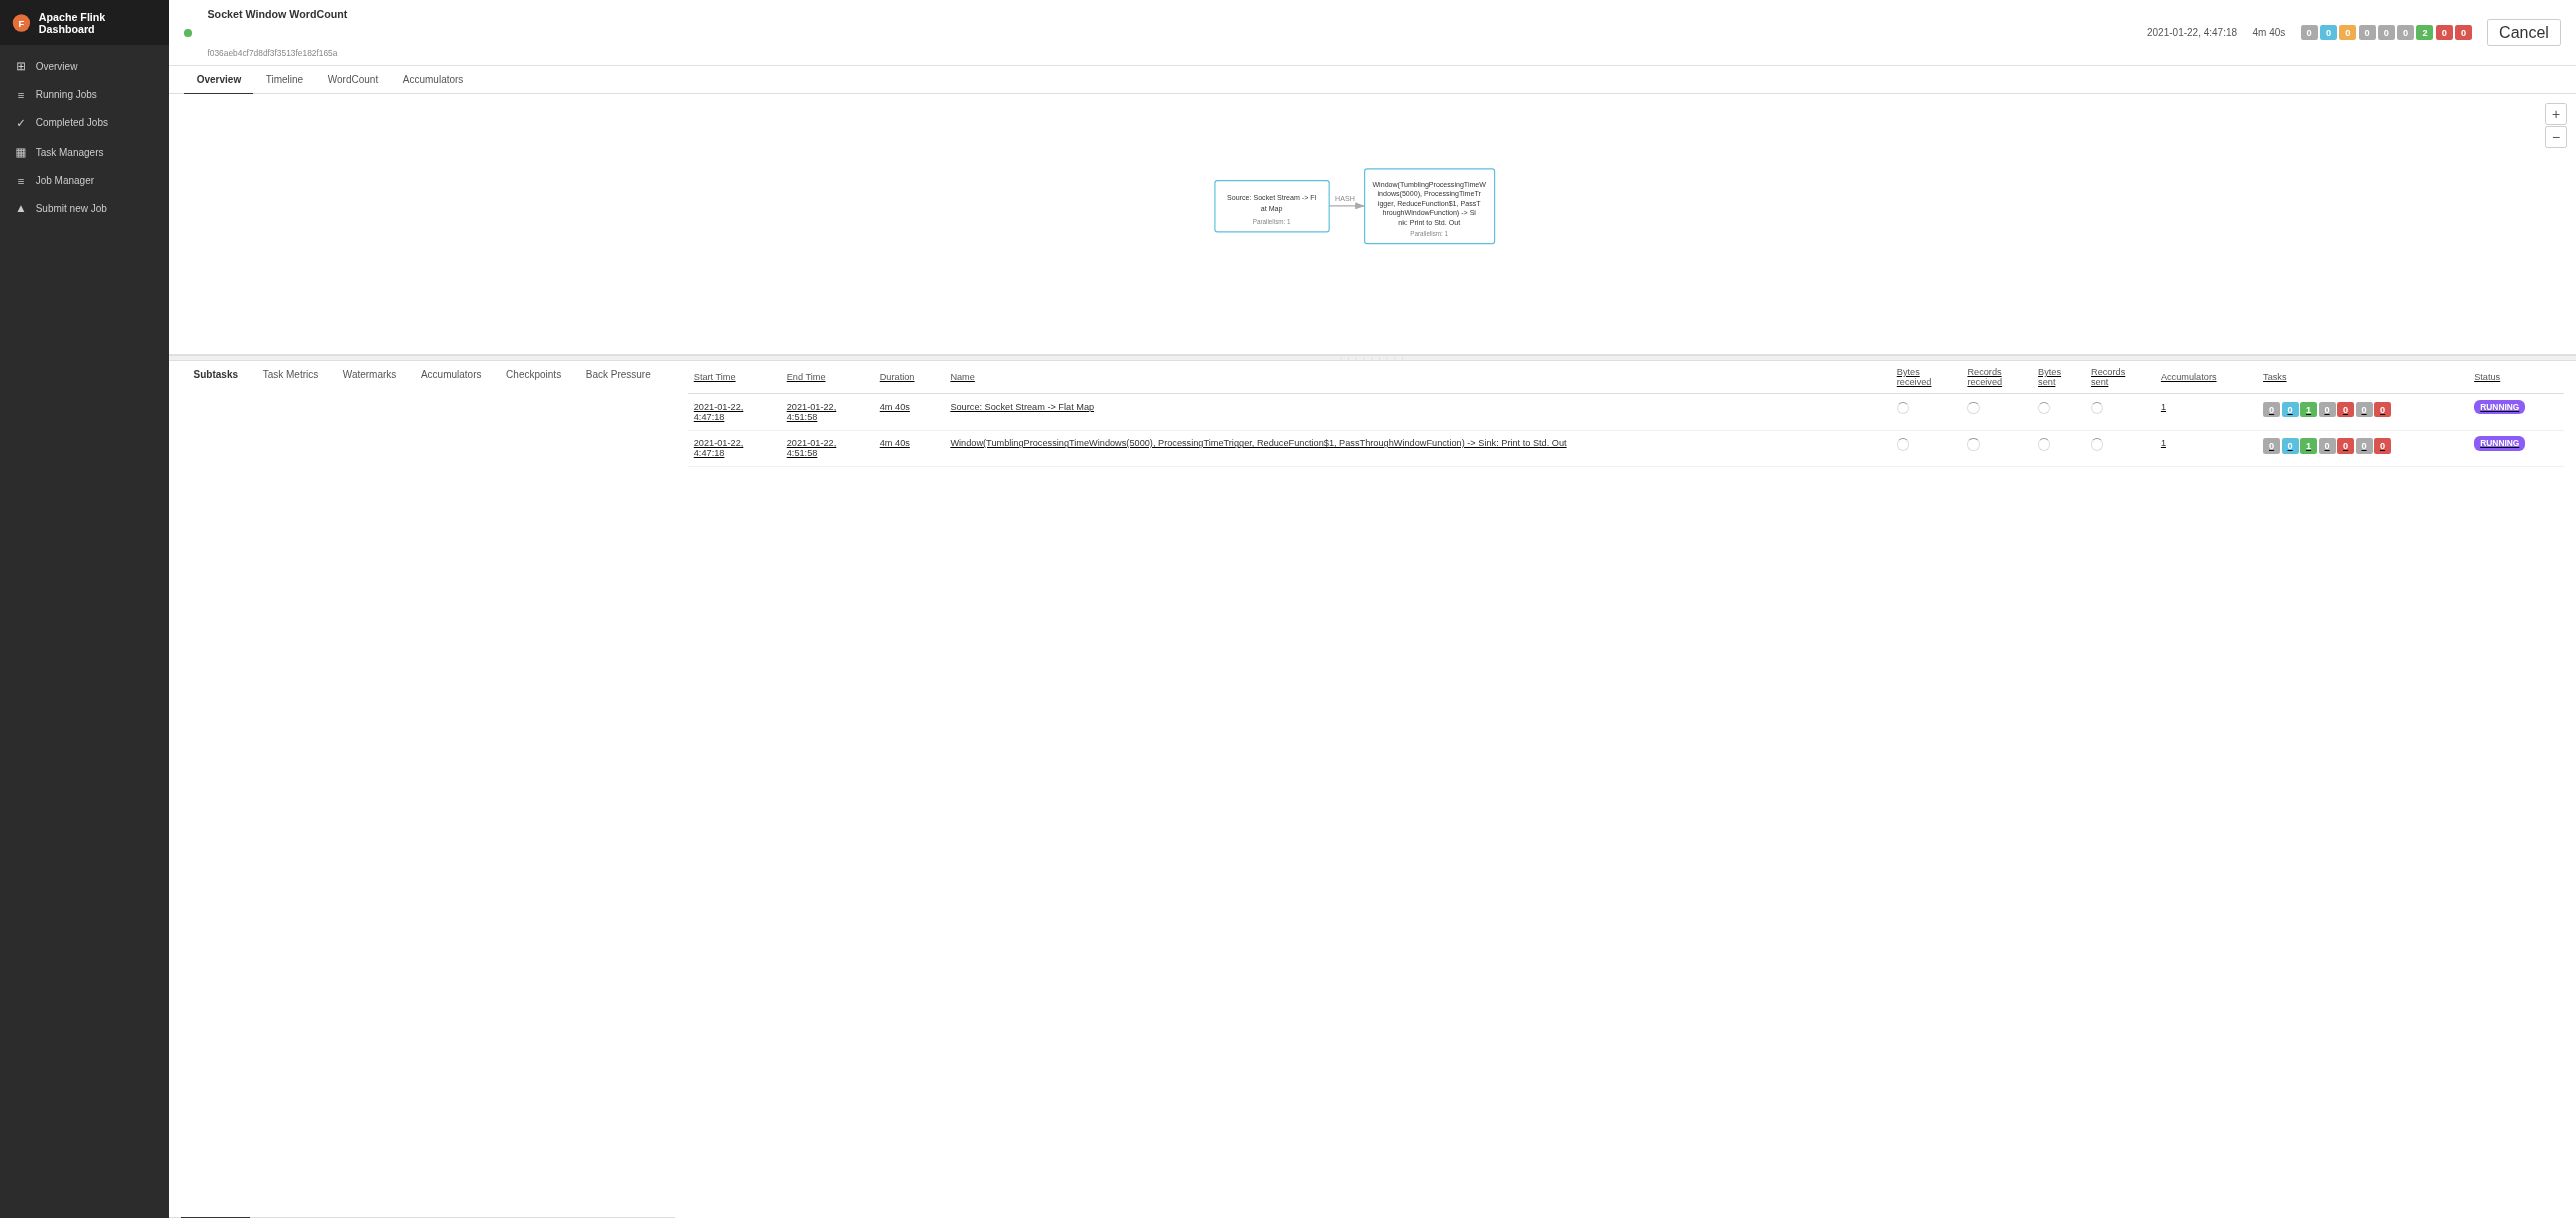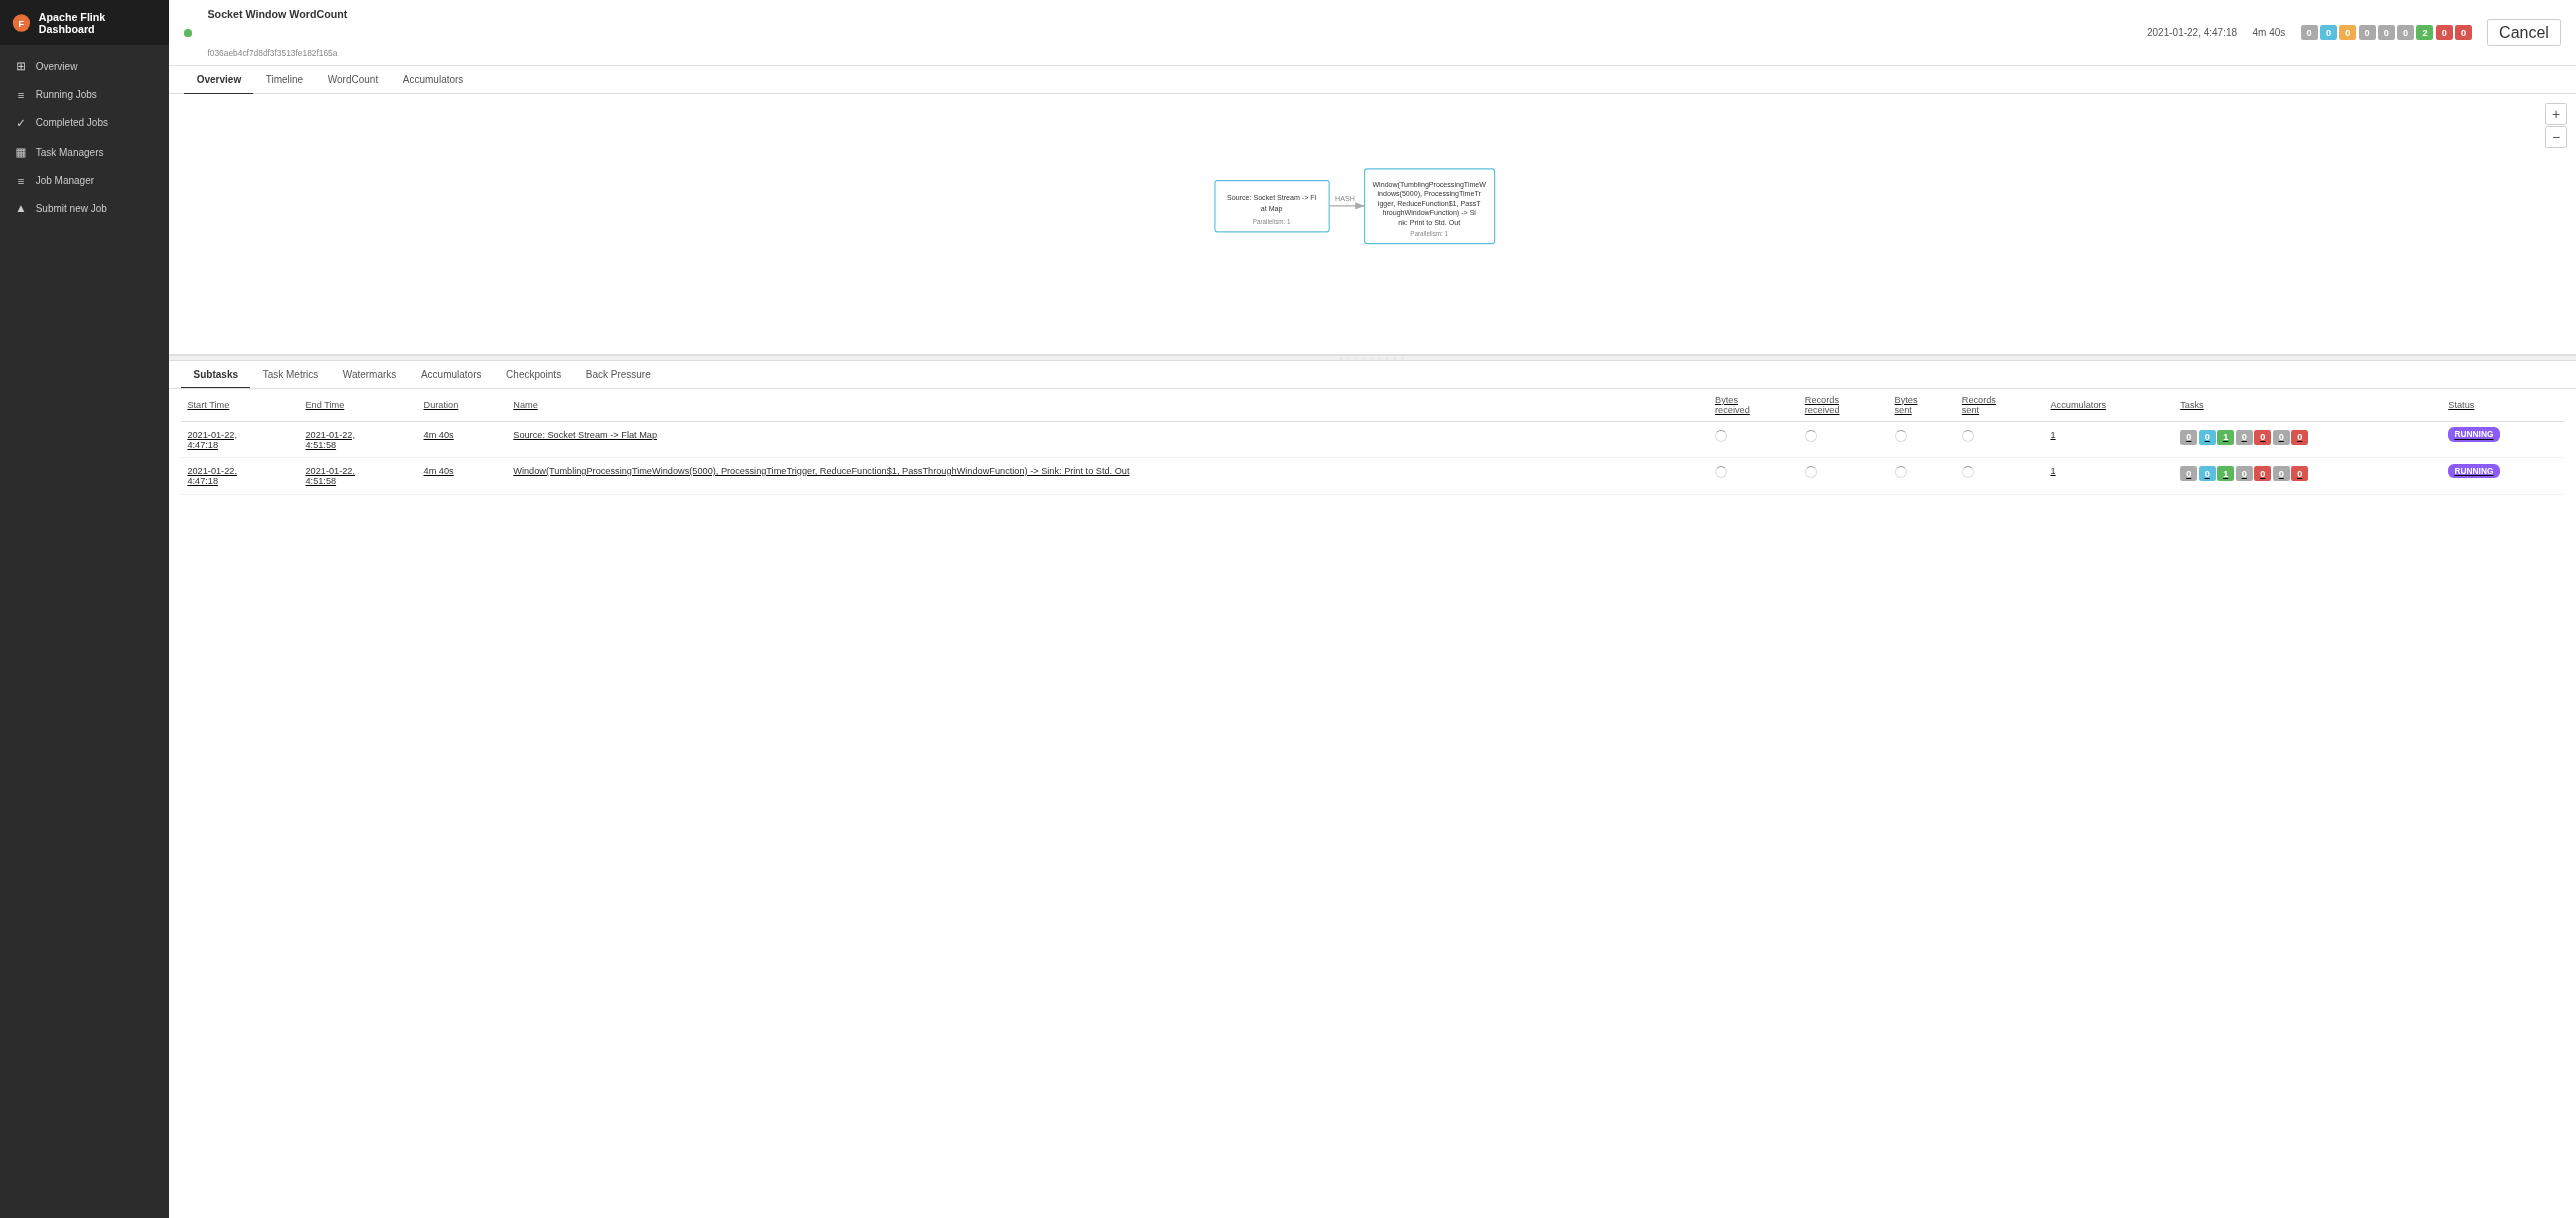--- a/index.html
+++ b/index.html
@@ -177,21 +177,21 @@
       justify-content: center;
       border-top: 0.8px solid #ddd;
       border-bottom: 0.8px solid #ddd;
     }
     .resize-dots { color: #bbb; font-size: 7.7px; letter-spacing: 1.5px; }
 
     
     #bottom-panel {
       flex: 1;
       display: flex;
-      flex-direction: column;
+      flex-direction: row;
       overflow: hidden;
       background: #fff;
       justify-content: center;
     }
 
     
     #sub-tabs {
       border-bottom: 0.8px solid #ddd;
       display: flex;
       gap: 0;

